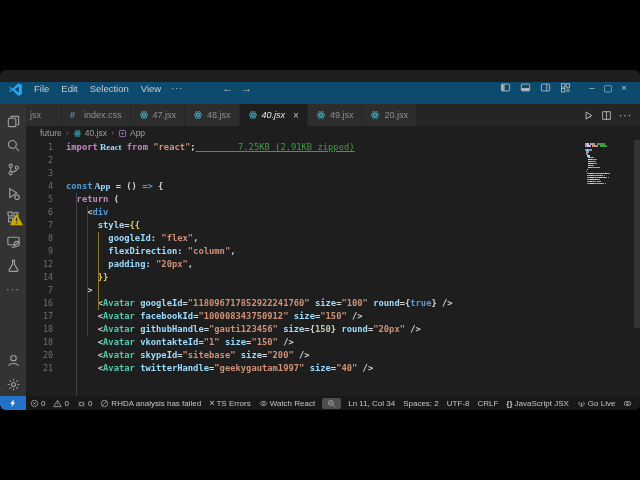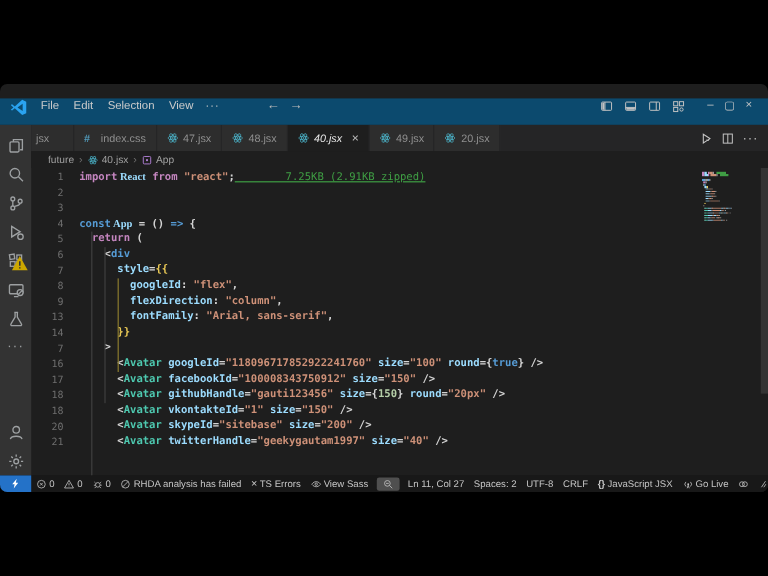--- a/index.html
+++ b/index.html
@@ -286,21 +286,21 @@
         <div id="code-lines">
             <div class="cline"><span class="ln">1</span><span class="ctext"><span class="tk-kw">import</span><span class="tk-v"> React</span><span class="tk-kw"> from</span><span class="tk-str"> "react"</span><span class="tk-punc">;</span><span class="tk-note">        7.25KB (2.91KB zipped)</span></span></div>
             <div class="cline"><span class="ln">2</span></div>
             <div class="cline"><span class="ln">3</span><span class="ctext"></span></div>
             <div class="cline"><span class="ln">4</span><span class="ctext"><span class="tk-decl">const</span><span class="tk-v"> App</span><span class="tk-punc"> = () </span><span class="tk-decl">=&gt;</span><span class="tk-punc"> {</span></span></div>
             <div class="cline"><span class="ln">5</span><span class="ctext"><span class="tk-kw">  return</span><span class="tk-punc"> (</span></span></div>
             <div class="cline"><span class="ln">6</span><span class="ctext"><span class="tk-punc">    &lt;</span><span class="tk-tag">div</span></span></div>
             <div class="cline"><span class="ln">7</span><span class="ctext"><span class="tk-attr">      style</span><span class="tk-punc">=</span><span class="tk-br">{{</span></span></div>
             <div class="cline"><span class="ln">8</span><span class="ctext"><span class="tk-prop">        googleId</span><span class="tk-punc">: </span><span class="tk-str">"flex"</span><span class="tk-punc">,</span></span></div>
             <div class="cline"><span class="ln">9</span><span class="ctext"><span class="tk-prop">        flexDirection</span><span class="tk-punc">: </span><span class="tk-str">"column"</span><span class="tk-punc">,</span></span></div>
-            <div class="cline"><span class="ln">13</span><span class="ctext"><span class="tk-prop">        fontFamily</span><span class="tk-punc">: </span><span class="tk-str">"Arial, sans-serif"</span><span class="tk-punc">,</span></span></div>
+            <div class="cline"><span class="ln">12</span><span class="ctext"><span class="tk-prop">        padding</span><span class="tk-punc">: </span><span class="tk-str">"20px"</span><span class="tk-punc">,</span></span></div>
             <div class="cline"><span class="ln">14</span><span class="ctext"><span class="tk-br">      }}</span></span></div>
             <div class="cline"><span class="ln">7</span><span class="ctext"><span class="tk-punc">    &gt;</span></span></div>
             <div class="cline"><span class="ln">16</span><span class="ctext"><span class="tk-punc">      &lt;</span><span class="tk-type">Avatar</span><span class="tk-attr"> googleId</span><span class="tk-punc">=</span><span class="tk-str">"118096717852922241760"</span><span class="tk-attr"> size</span><span class="tk-punc">=</span><span class="tk-str">"100"</span><span class="tk-attr"> round</span><span class="tk-punc">={</span><span class="tk-decl">true</span><span class="tk-punc">} /&gt;</span></span></div>
             <div class="cline"><span class="ln">17</span><span class="ctext"><span class="tk-punc">      &lt;</span><span class="tk-type">Avatar</span><span class="tk-attr"> facebookId</span><span class="tk-punc">=</span><span class="tk-str">"100008343750912"</span><span class="tk-attr"> size</span><span class="tk-punc">=</span><span class="tk-str">"150"</span><span class="tk-punc"> /&gt;</span></span></div>
             <div class="cline"><span class="ln">18</span><span class="ctext"><span class="tk-punc">      &lt;</span><span class="tk-type">Avatar</span><span class="tk-attr"> githubHandle</span><span class="tk-punc">=</span><span class="tk-str">"gauti123456"</span><span class="tk-attr"> size</span><span class="tk-punc">={</span><span class="tk-num">150</span><span class="tk-punc">}</span><span class="tk-attr"> round</span><span class="tk-punc">=</span><span class="tk-str">"20px"</span><span class="tk-punc"> /&gt;</span></span></div>
             <div class="cline"><span class="ln">18</span><span class="ctext"><span class="tk-punc">      &lt;</span><span class="tk-type">Avatar</span><span class="tk-attr"> vkontakteId</span><span class="tk-punc">=</span><span class="tk-str">"1"</span><span class="tk-attr"> size</span><span class="tk-punc">=</span><span class="tk-str">"150"</span><span class="tk-punc"> /&gt;</span></span></div>
             <div class="cline"><span class="ln">20</span><span class="ctext"><span class="tk-punc">      &lt;</span><span class="tk-type">Avatar</span><span class="tk-attr"> skypeId</span><span class="tk-punc">=</span><span class="tk-str">"sitebase"</span><span class="tk-attr"> size</span><span class="tk-punc">=</span><span class="tk-str">"200"</span><span class="tk-punc"> /&gt;</span></span></div>
             <div class="cline"><span class="ln">21</span><span class="ctext"><span class="tk-punc">      &lt;</span><span class="tk-type">Avatar</span><span class="tk-attr"> twitterHandle</span><span class="tk-punc">=</span><span class="tk-str">"geekygautam1997"</span><span class="tk-attr"> size</span><span class="tk-punc">=</span><span class="tk-str">"40"</span><span class="tk-punc"> /&gt;</span></span></div>
           </div>
         <div class="minimap" id="minimap">
@@ -368,32 +368,32 @@
         </div>
         <div class="sitem">
           <span style="font-size:9px;">×</span>
           <span>TS Errors</span>
         </div>
         <div class="sitem">
           <svg class="" viewBox="0 0 16 16" fill="none" stroke="currentColor" stroke-width="1.2">
             <path d="M1.5 8S4 4.2 8 4.2 14.5 8 14.5 8 12 11.8 8 11.8 1.5 8 1.5 8z"></path>
             <circle cx="8" cy="8" r="1.8"></circle>
           </svg>
-          <span>View Sass</span>
+          <span>Watch React</span>
         </div>
         <div class="sitem hl">
           <svg class="" viewBox="0 0 16 16" fill="none" stroke="currentColor" stroke-width="1.2">
             <circle cx="6.8" cy="6.8" r="4.2"></circle>
             <path d="M10 10l4 4M4.8 6.8h4"></path>
           </svg>
         </div>
       </div>
     <div class="sb-right" id="sb-right">
         <div class="sitem">
-          <span>Ln 11, Col 27</span>
+          <span>Ln 11, Col 34</span>
         </div>
         <div class="sitem">
           <span>Spaces: 2</span>
         </div>
         <div class="sitem">
           <span>UTF-8</span>
         </div>
         <div class="sitem">
           <span>CRLF</span>
         </div>

